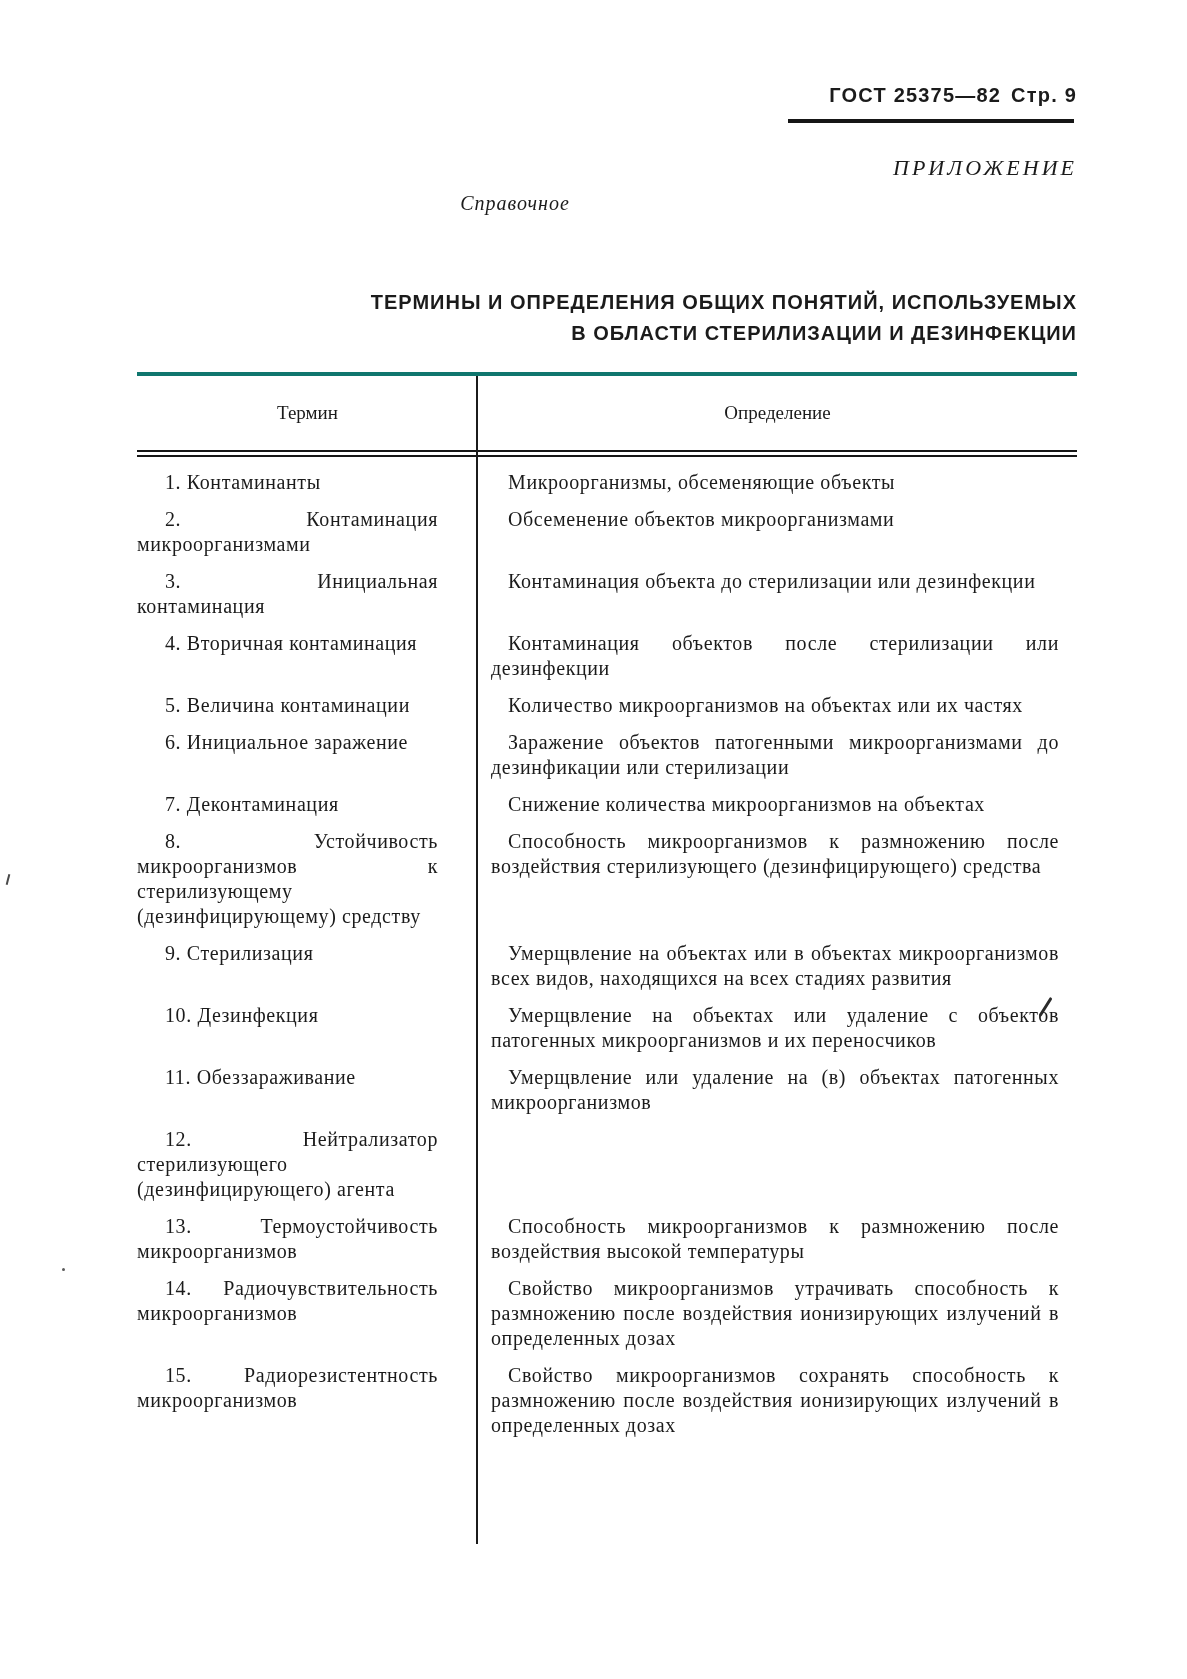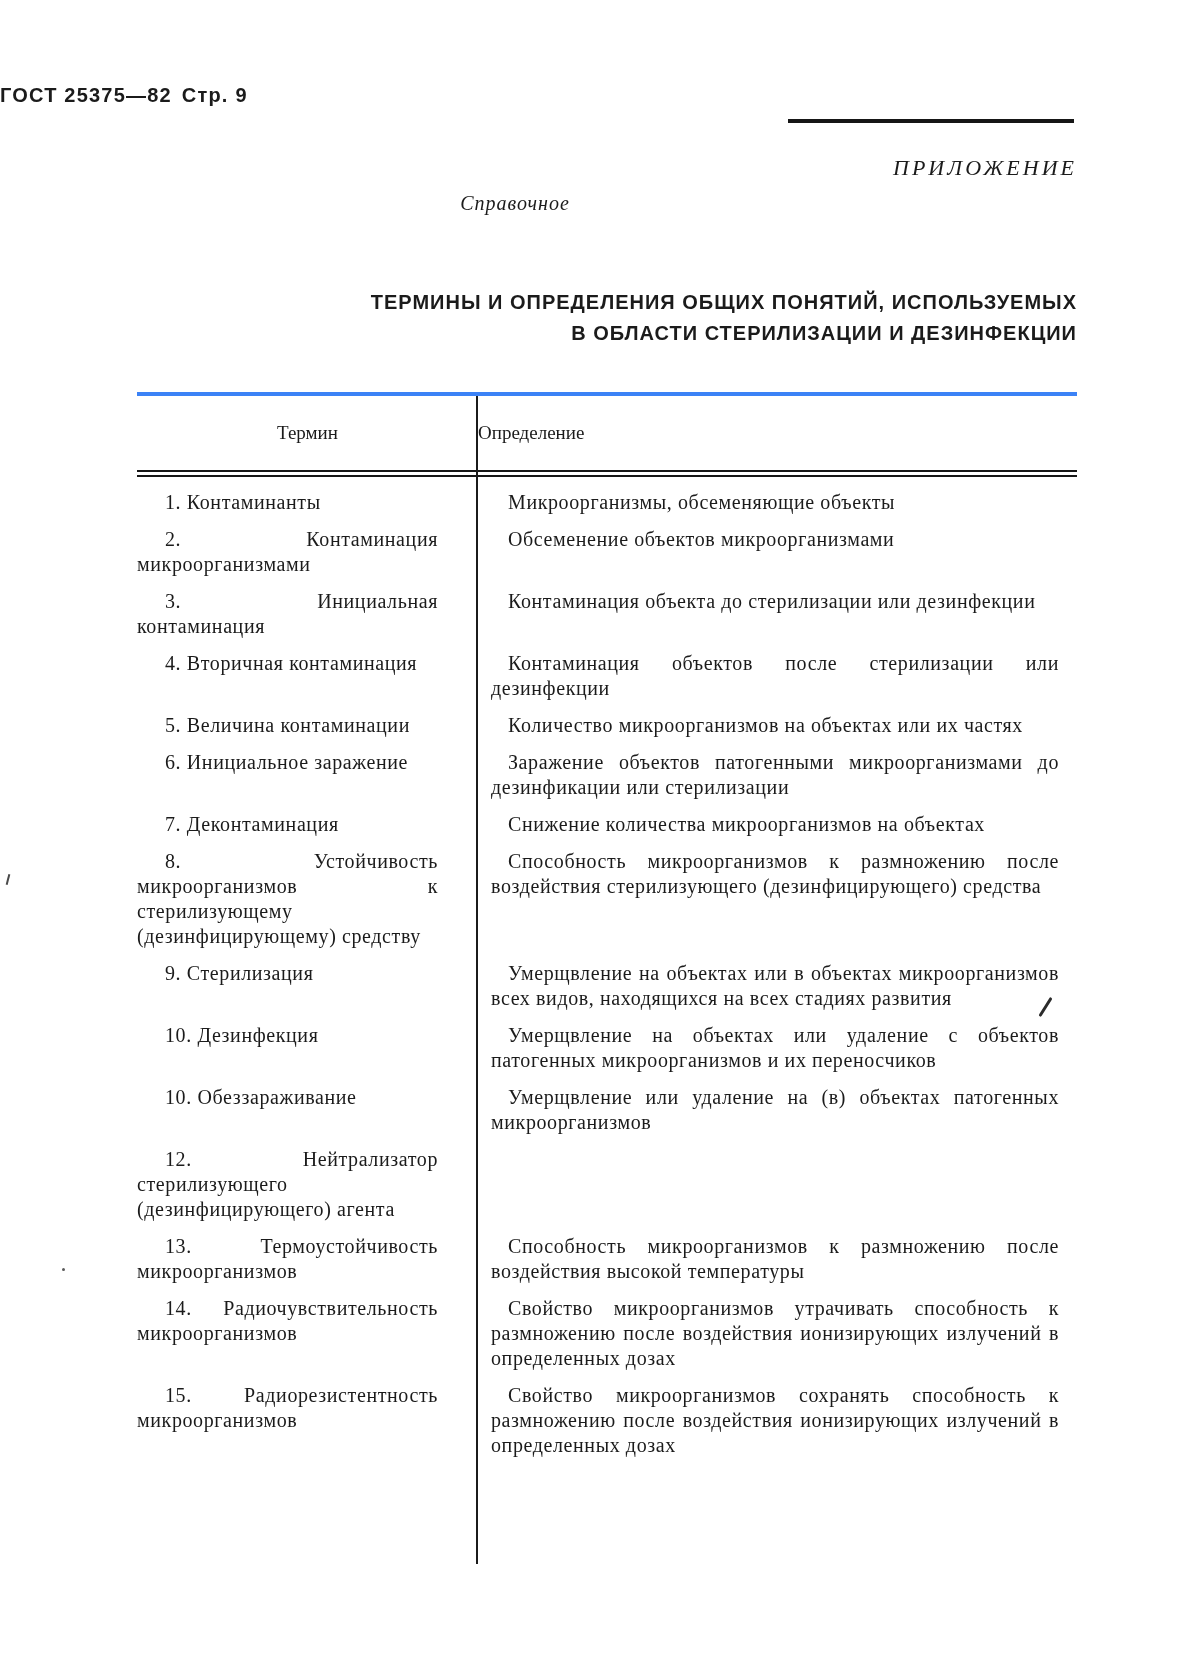--- a/index.html
+++ b/index.html
@@ -15,21 +15,21 @@
     font-family: "Liberation Serif", "DejaVu Serif", serif;
     overflow: hidden;
   }
 
   
   .gost-header {
     position: absolute;
     top: 84px;
     left: 0;
     width: 1077px;
-    text-align: left;
+    text-align: right;
     font-family: "Liberation Sans", "DejaVu Sans", sans-serif;
     font-weight: 700;
     font-size: 20px;
     letter-spacing: 1.2px;
     white-space: nowrap;
   }
   .gost-header .page-label { margin-left: 10px; }
 
   .header-rule {
     position: absolute;
@@ -72,24 +72,24 @@
     font-weight: 700;
     font-size: 20px;
     line-height: 31px;
     letter-spacing: 1px;
   }
   .doc-title span { display: block; }
 
   
   .terms-table {
     position: absolute;
-    top: 392px;
+    top: 372px;
     left: 137px;
     width: 940px;
-    border-top: 4px solid #3b82f6;
+    border-top: 4px solid #0f766e;
   }
   .col-divider {
     position: absolute;
     top: 0;
     left: 339px;
     width: 2px;
     height: 1168px;
     background: #1b1b1b;
   }
   .table-header {
@@ -97,20 +97,21 @@
     height: 74px;
     align-items: center;
     font-size: 19px;
   }
   .th-term {
     width: 341px;
     text-align: center;
   }
   .th-def {
     flex: 1;
+    text-align: center;
   }
   .header-sep {
     height: 3px;
     border-top: 2px solid #161616;
     border-bottom: 2px solid #161616;
     box-sizing: content-box;
   }
 
   .table-body {
     padding-top: 13px;
@@ -237,21 +238,21 @@
     <div class="cell-term">9. Стерилизация</div>
     <div class="cell-def">Умерщвление на объектах или в объектах микроорганизмов всех видов, находящихся на всех стадиях развития</div>
   </div>
 
   <div class="t-row">
     <div class="cell-term">10. Дезинфекция</div>
     <div class="cell-def">Умерщвление на объектах или удаление с объектов патогенных микроорганизмов и их переносчиков</div>
   </div>
 
   <div class="t-row">
-    <div class="cell-term">10. Обеззараживание</div>
+    <div class="cell-term">11. Обеззараживание</div>
     <div class="cell-def">Умерщвление или удаление на (в) объектах патогенных микроорганизмов</div>
   </div>
 
   <div class="t-row">
     <div class="cell-term">12. Нейтрализатор стерилизующего (дезинфицирующего) агента</div>
   </div>
 
   <div class="t-row">
     <div class="cell-term">13. Термоустойчивость микроорганизмов</div>
     <div class="cell-def">Способность микроорганизмов к размножению после воздействия высокой температуры</div>

